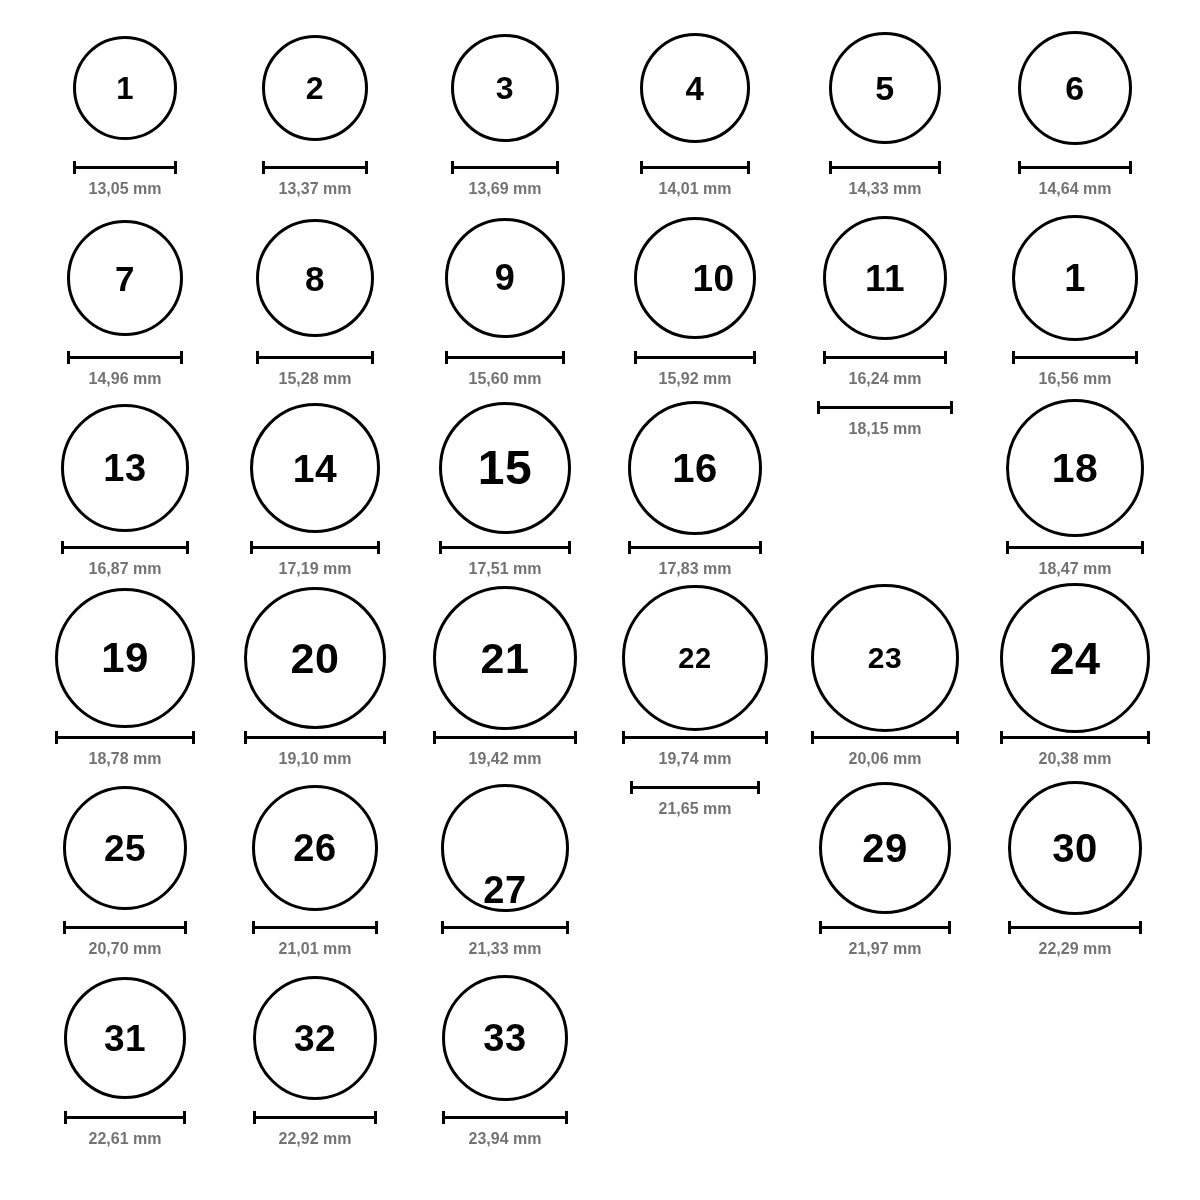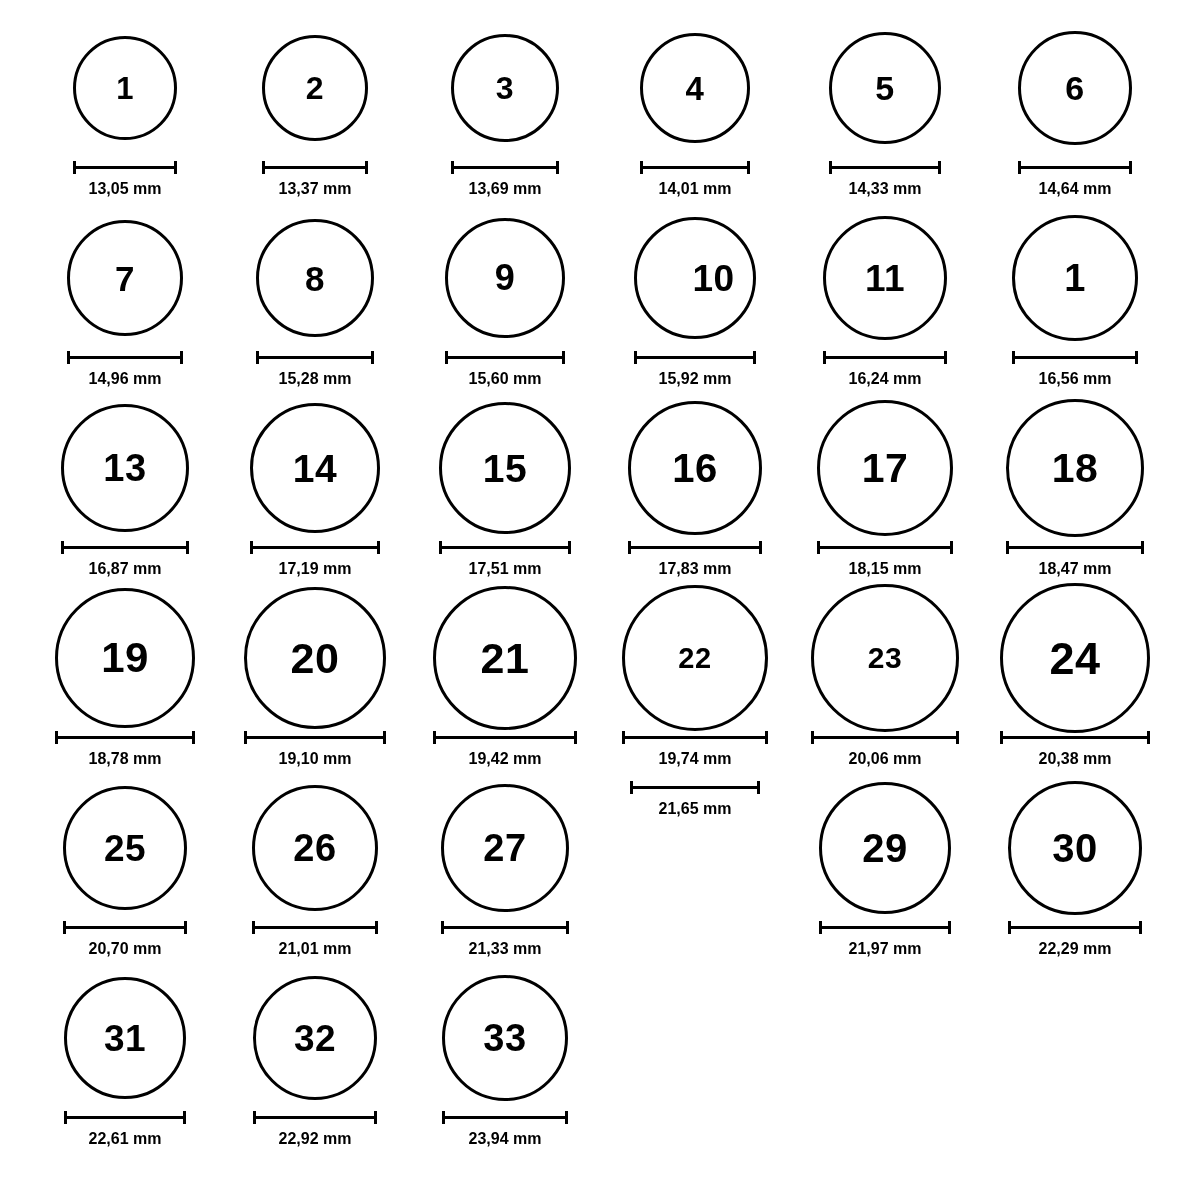--- a/index.html
+++ b/index.html
@@ -84,21 +84,21 @@
     top: 0;
     width: 3px;
     height: 13px;
     background: #000;
   }
   .bar .tick.left { left: 0; }
   .bar .tick.right { right: 0; }
   .mm-label {
     font-size: 16px;
     font-weight: bold;
-    color: #000000;
+    color: #737373;
     margin-top: 6px;
     white-space: nowrap;
     letter-spacing: 0px;
   }
 </style>
 </head>
 <body>
 
 <div id="chart">
   <div class="grid">
@@ -308,21 +308,21 @@
             <div class="line"></div>
             <div class="tick left"></div>
             <div class="tick right"></div>
           </div>
         </div>
         <div class="mm-label">17,19 mm</div>
       </div>
       <div class="cell">
         <div class="ring-wrap">
           <div class="ring" style="width: 132px; height: 132px;">
-            <span class="ring-num" style="font-size: 39px;">15</span>
+            <span class="ring-num" style="font-size: 48px;">15</span>
           </div>
         </div>
         <div class="measure">
           <div class="bar" style="width: 132px;">
             <div class="line"></div>
             <div class="tick left"></div>
             <div class="tick right"></div>
           </div>
         </div>
         <div class="mm-label">17,51 mm</div>
@@ -336,25 +336,20 @@
         <div class="measure">
           <div class="bar" style="width: 134px;">
             <div class="line"></div>
             <div class="tick left"></div>
             <div class="tick right"></div>
           </div>
         </div>
         <div class="mm-label">17,83 mm</div>
       </div>
       <div class="cell">
-        <div class="ring-wrap">
-          <div class="ring" style="width: 136px; height: 136px;">
-            <span class="ring-num" style="font-size: 41px;">17</span>
-          </div>
-        </div>
         <div class="measure">
           <div class="bar" style="width: 136px;">
             <div class="line"></div>
             <div class="tick left"></div>
             <div class="tick right"></div>
           </div>
         </div>
         <div class="mm-label">18,15 mm</div>
       </div>
       <div class="cell">
@@ -487,21 +482,21 @@
           <div class="bar" style="width: 126px;">
             <div class="line"></div>
             <div class="tick left"></div>
             <div class="tick right"></div>
           </div>
         </div>
         <div class="mm-label">21,01 mm</div>
       </div>
       <div class="cell">
         <div class="ring-wrap">
-          <div class="ring" style="width: 128px; height: 128px;">
+          <div class="ring" style="width: 128px; height: 128px; align-items: flex-end;">
             <span class="ring-num" style="font-size: 38px;">27</span>
           </div>
         </div>
         <div class="measure">
           <div class="bar" style="width: 128px;">
             <div class="line"></div>
             <div class="tick left"></div>
             <div class="tick right"></div>
           </div>
         </div>

